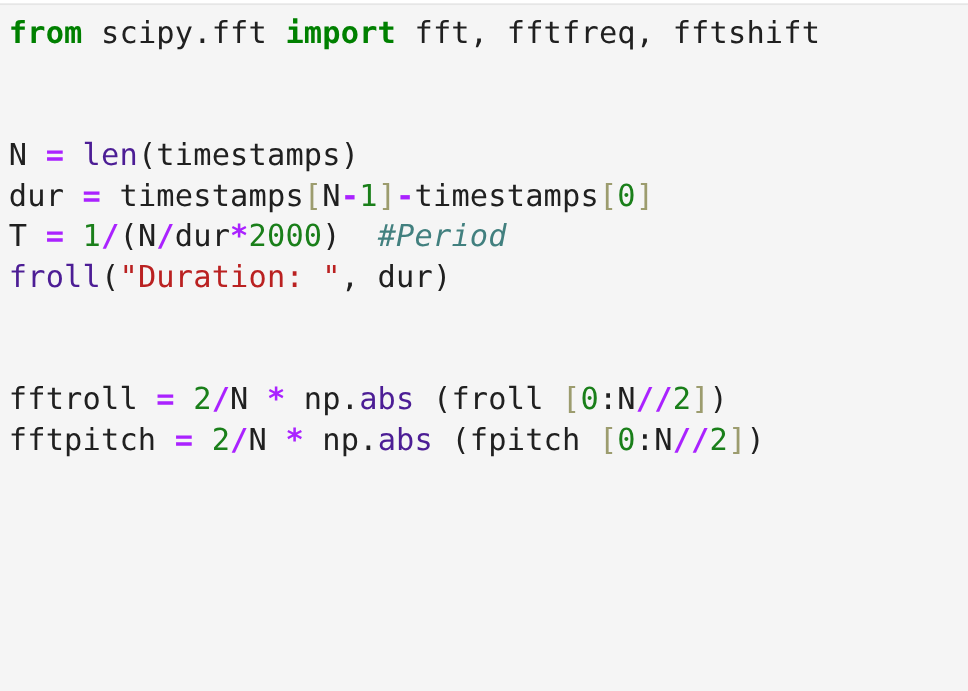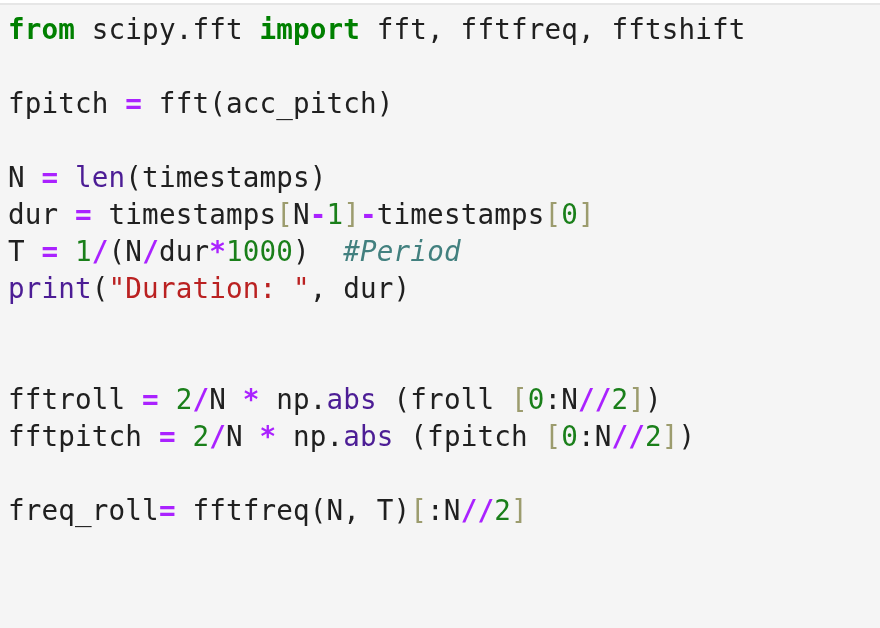--- a/index.html
+++ b/index.html
@@ -73,28 +73,26 @@
 <body>
 
 <div id="cell-root" style="background: rgb(255, 255, 255);">
 
   <div id="cell-top-gap" style="background: rgb(255, 255, 255);"></div>
   <div id="cell-divider" style="background: rgb(230, 230, 230);"></div>
 
   <div id="code-surface" style="background: rgb(245, 245, 245);">
     <pre id="code-block" style="color: rgb(32, 32, 32);"><code id="code-lines"><span class="ln"><span class="tok-kw">from</span><span class="tok-txt"> scipy.fft </span><span class="tok-kw">import</span><span class="tok-txt"> fft, fftfreq, fftshift</span>
 </span><span class="ln">
-</span><span class="ln"><span class="tok-txt">fpitch </span><span class="tok-op">=</span><span class="tok-txt"> fft(acc_pitch)</span>
 </span><span class="ln">
 </span><span class="ln"><span class="tok-txt">N </span><span class="tok-op">=</span><span class="tok-txt"> </span><span class="tok-bi">len</span><span class="tok-txt">(timestamps)</span>
 </span><span class="ln"><span class="tok-txt">dur </span><span class="tok-op">=</span><span class="tok-txt"> timestamps</span><span class="tok-br">[</span><span class="tok-txt">N</span><span class="tok-op">-</span><span class="tok-num">1</span><span class="tok-br">]</span><span class="tok-op">-</span><span class="tok-txt">timestamps</span><span class="tok-br">[</span><span class="tok-num">0</span><span class="tok-br">]</span>
-</span><span class="ln"><span class="tok-txt">T </span><span class="tok-op">=</span><span class="tok-txt"> </span><span class="tok-num">1</span><span class="tok-op">/</span><span class="tok-txt">(N</span><span class="tok-op">/</span><span class="tok-txt">dur</span><span class="tok-op">*</span><span class="tok-num">1000</span><span class="tok-txt">)  </span><span class="tok-com">#Period</span>
-</span><span class="ln"><span class="tok-bi">print</span><span class="tok-txt">(</span><span class="tok-str">"Duration: "</span><span class="tok-txt">, dur)</span>
+</span><span class="ln"><span class="tok-txt">T </span><span class="tok-op">=</span><span class="tok-txt"> </span><span class="tok-num">1</span><span class="tok-op">/</span><span class="tok-txt">(N</span><span class="tok-op">/</span><span class="tok-txt">dur</span><span class="tok-op">*</span><span class="tok-num">2000</span><span class="tok-txt">)  </span><span class="tok-com">#Period</span>
+</span><span class="ln"><span class="tok-bi">froll</span><span class="tok-txt">(</span><span class="tok-str">"Duration: "</span><span class="tok-txt">, dur)</span>
 </span><span class="ln">
 </span><span class="ln">
 </span><span class="ln"><span class="tok-txt">fftroll </span><span class="tok-op">=</span><span class="tok-txt"> </span><span class="tok-num">2</span><span class="tok-op">/</span><span class="tok-txt">N </span><span class="tok-op">*</span><span class="tok-txt"> np.</span><span class="tok-attr">abs</span><span class="tok-txt"> (froll </span><span class="tok-br">[</span><span class="tok-num">0</span><span class="tok-txt">:N</span><span class="tok-op">//</span><span class="tok-num">2</span><span class="tok-br">]</span><span class="tok-txt">)</span>
 </span><span class="ln"><span class="tok-txt">fftpitch </span><span class="tok-op">=</span><span class="tok-txt"> </span><span class="tok-num">2</span><span class="tok-op">/</span><span class="tok-txt">N </span><span class="tok-op">*</span><span class="tok-txt"> np.</span><span class="tok-attr">abs</span><span class="tok-txt"> (fpitch </span><span class="tok-br">[</span><span class="tok-num">0</span><span class="tok-txt">:N</span><span class="tok-op">//</span><span class="tok-num">2</span><span class="tok-br">]</span><span class="tok-txt">)</span>
 </span><span class="ln">
-</span><span class="ln"><span class="tok-txt">freq_roll</span><span class="tok-op">=</span><span class="tok-txt"> fftfreq(N, T)</span><span class="tok-br">[</span><span class="tok-txt">:N</span><span class="tok-op">//</span><span class="tok-num">2</span><span class="tok-br">]</span>
 </span></code></pre>
   </div>
 
 </div>
 
 </body></html>

